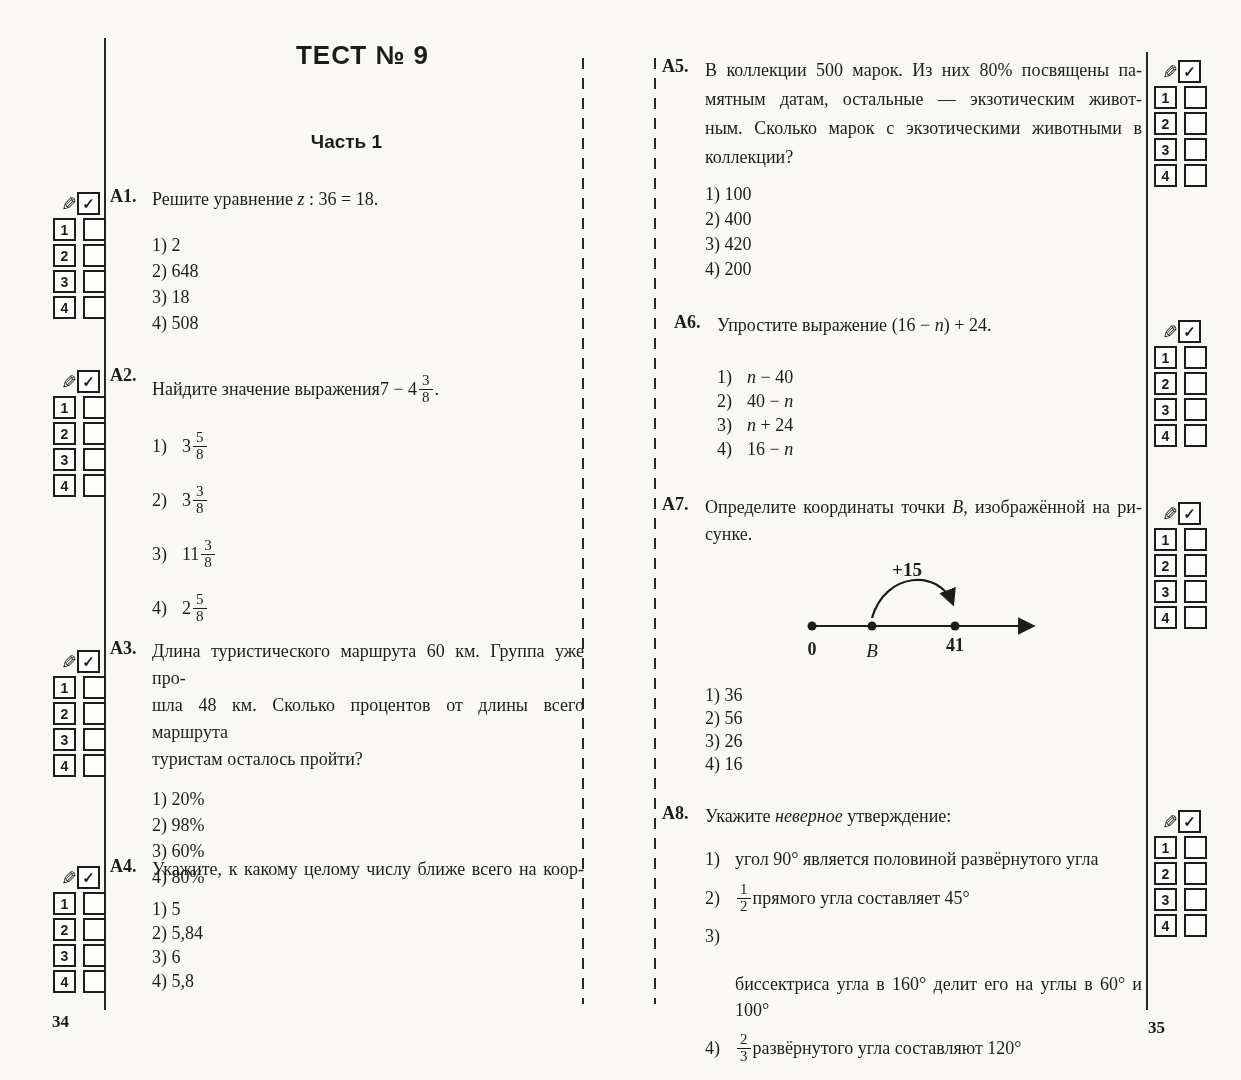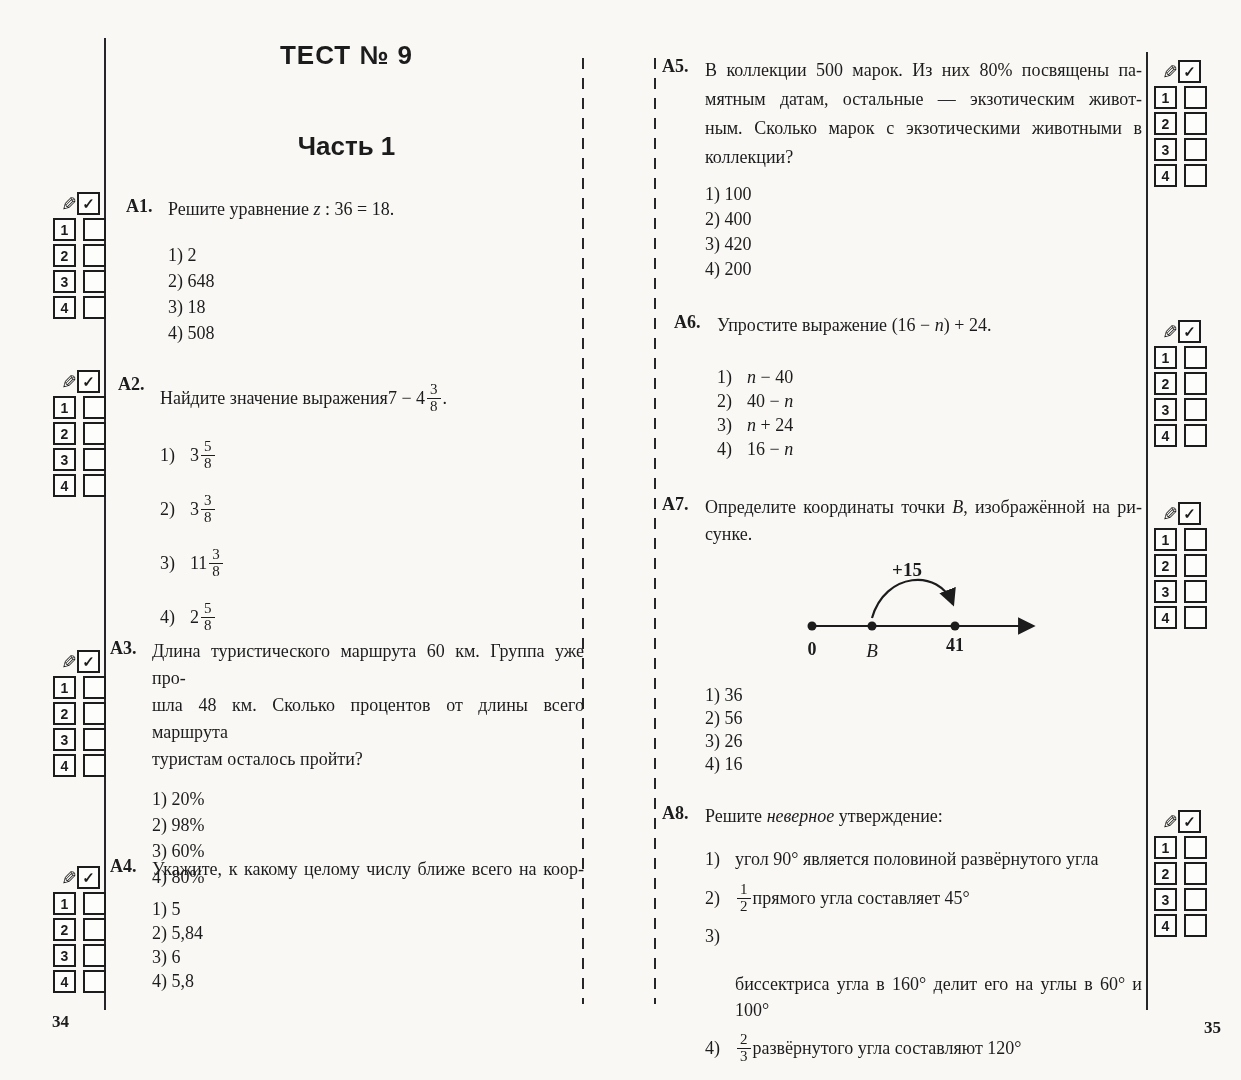--- a/index.html
+++ b/index.html
@@ -5,22 +5,22 @@
   html,body{margin:0;padding:0;background:#e8e8e4;}
   #page{position:relative;width:1241px;height:1080px;background:#f9f8f5;overflow:hidden;
         font-family:"Liberation Serif",serif;color:#1c1c1c;}
   
   .vsolid{position:absolute;width:2px;background:#26262a;}
   .vdash{position:absolute;width:2px;
          background:repeating-linear-gradient(to bottom,#26262a 0 11px,transparent 11px 20px);}
   
   .title{position:absolute;left:105px;width:483px;text-align:center;
          font-family:"Liberation Sans",sans-serif;font-weight:bold;}
-  #test-title{top:40px;font-size:26px;letter-spacing:1px;}
-  #part-title{top:131px;font-size:26px;}
+  #test-title{top:40px;font-size:26px;letter-spacing:1px;padding-left:16px;}
+  #part-title{top:131px;font-size:19px;}
   
   .q{position:absolute;}
   .qid{position:absolute;left:0;top:0;font-weight:bold;font-size:18px;}
   .qbody{margin-left:42px;font-size:18px;line-height:27px;}
   .qbody.r{margin-left:43px;}
   .line{line-height:27px;}
   .j{text-align:justify;text-align-last:justify;}
   .opts{list-style:none;margin:0;padding:0;}
   .opts li{height:26px;line-height:26px;}
   .opts.p24 li{height:24px;line-height:24px;}
@@ -256,34 +256,34 @@
   <div class="m-row">
     <span class="mbox m-num">3</span>
     <span class="mbox"></span>
   </div>
   <div class="m-row">
     <span class="mbox m-num">4</span>
     <span class="mbox"></span>
   </div>
 </div>
 
-  <div class="q" style="left:110px;top:196px;width:472px;margin-left:16px;">
+  <div class="q" style="left:110px;top:186px;width:472px;">
     <span class="qid">А1.</span>
     <div class="qbody">
       <div class="line"><span>Решите уравнение </span><span class="var">z</span><span> : 36 = 18.</span></div>
       <ul class="opts" style="margin-top:19px;">
         <li>1) 2</li>
         <li>2) 648</li>
         <li>3) 18</li>
         <li>4) 508</li>
       </ul>
     </div>
   </div>
 
-  <div class="q" style="left:110px;top:374px;width:472px;margin-left:8px;">
+  <div class="q" style="left:110px;top:365px;width:472px;">
     <span class="qid">А2.</span>
     <div class="qbody">
       <div style="height:48px;display:flex;align-items:center;">
         <span>Найдите значение выражения </span>
         <span>7 − 4</span>
         <span class="frac">
             <span class="num">3</span>
             <span class="den">8</span>
           </span>
         <span>.</span>
@@ -410,21 +410,21 @@
         <li>2) 56</li>
         <li>3) 26</li>
         <li>4) 16</li>
       </ul>
     </div>
   </div>
 
   <div class="q" style="left:662px;top:803px;width:480px;">
     <span class="qid">А8.</span>
     <div class="qbody r" style="width:437px;">
-      <div class="line"><span>Решите </span><span class="var">неверное</span><span> утверждение:</span></div>
+      <div class="line"><span>Укажите </span><span class="var">неверное</span><span> утверждение:</span></div>
 
       <div style="margin-top:16px;">
         <div class="line"><span class="optn">1)</span><span>угол 90° является половиной развёрнутого угла</span></div>
 
         <div class="frac-opt h50">
           <span class="optn">2)</span>
           <span class="frac">
               <span class="num">1</span>
               <span class="den">2</span>
             </span>
@@ -445,15 +445,15 @@
               <span class="num">2</span>
               <span class="den">3</span>
             </span>
           <span> развёрнутого угла составляют 120°</span>
         </div>
       </div>
     </div>
   </div>
 
   <div class="pageno" style="left:52px;top:1012px;">34</div>
-  <div class="pageno" style="left:1204px;top:1018px;text-align:right;">35</div>
+  <div class="pageno" style="left:1148px;top:1018px;text-align:right;">35</div>
 
 </div>
 
 </body></html>

